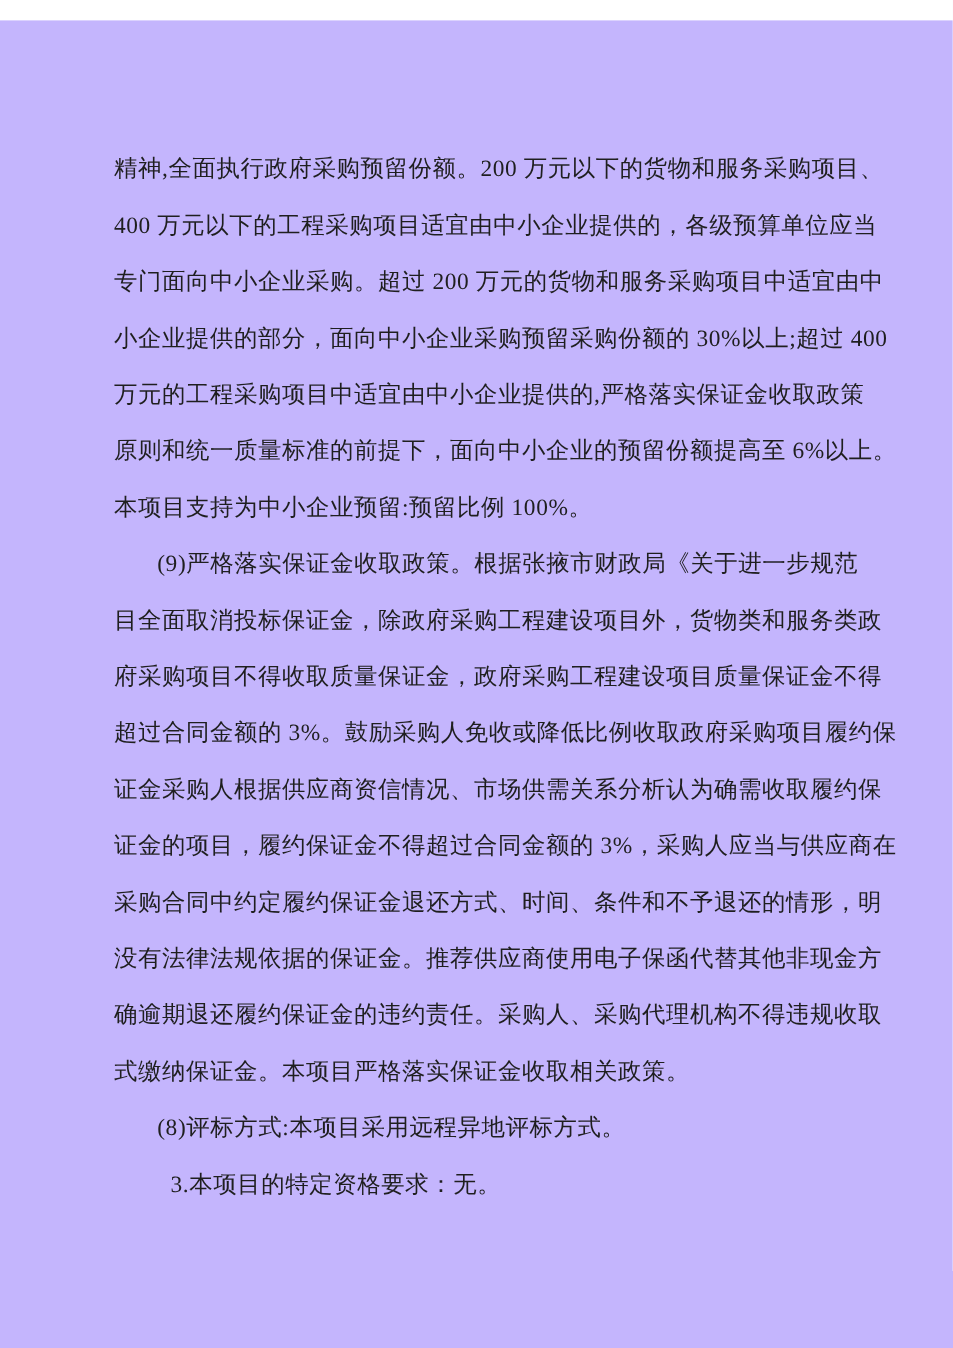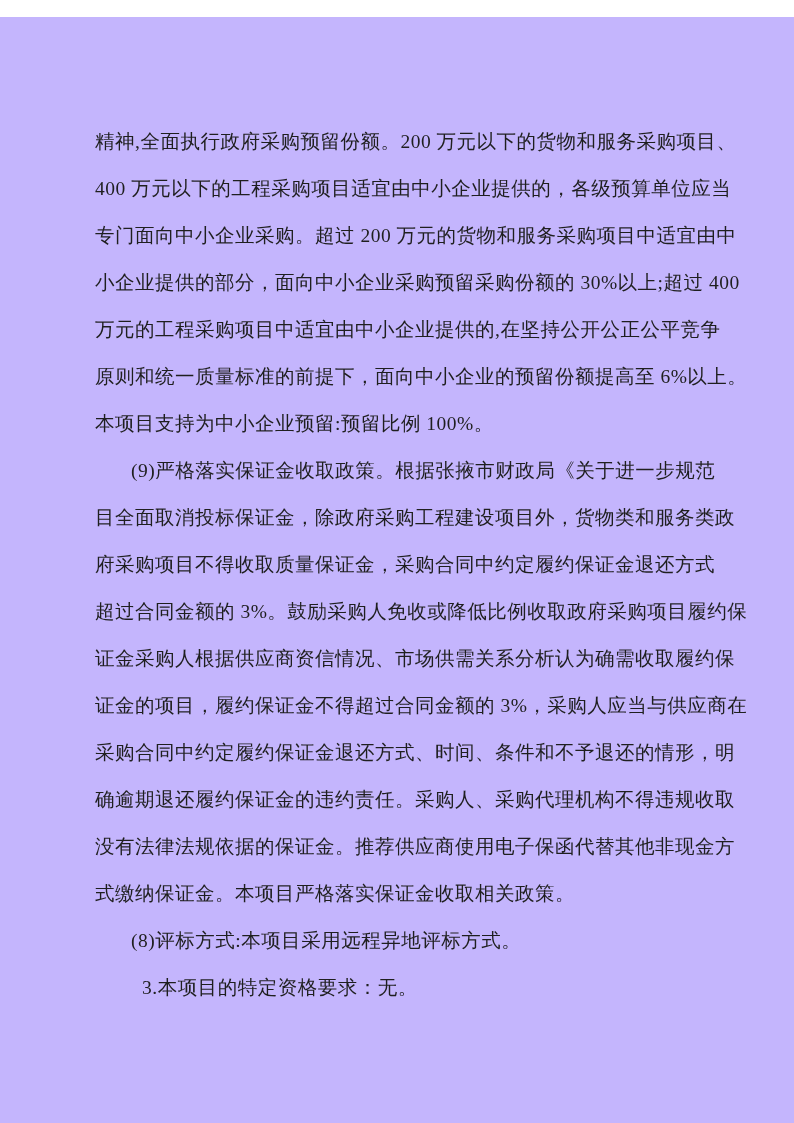--- a/index.html
+++ b/index.html
@@ -41,29 +41,29 @@
 </style>
 </head>
 <body>
 
 <div class="page">
   <div class="text-column" id="text-column">
       <div class="line">精神,全面执行政府采购预留份额。200 万元以下的货物和服务采购项目、</div>
       <div class="line">400 万元以下的工程采购项目适宜由中小企业提供的，各级预算单位应当</div>
       <div class="line">专门面向中小企业采购。超过 200 万元的货物和服务采购项目中适宜由中</div>
       <div class="line">小企业提供的部分，面向中小企业采购预留采购份额的 30%以上;超过 400</div>
-      <div class="line">万元的工程采购项目中适宜由中小企业提供的,在坚持公开公正公平竞争</div>
+      <div class="line">万元的工程采购项目中适宜由中小企业提供的,严格落实保证金收取政策</div>
       <div class="line">原则和统一质量标准的前提下，面向中小企业的预留份额提高至 6%以上。</div>
       <div class="line para-last">本项目支持为中小企业预留:预留比例 100%。</div>
       <div class="line" style="padding-left: 36px;">(9)严格落实保证金收取政策。根据张掖市财政局《关于进一步规范</div>
       <div class="line">目全面取消投标保证金，除政府采购工程建设项目外，货物类和服务类政</div>
-      <div class="line">府采购项目不得收取质量保证金，采购合同中约定履约保证金退还方式</div>
+      <div class="line">府采购项目不得收取质量保证金，政府采购工程建设项目质量保证金不得</div>
       <div class="line">超过合同金额的 3%。鼓励采购人免收或降低比例收取政府采购项目履约保</div>
       <div class="line">证金采购人根据供应商资信情况、市场供需关系分析认为确需收取履约保</div>
       <div class="line">证金的项目，履约保证金不得超过合同金额的 3%，采购人应当与供应商在</div>
       <div class="line">采购合同中约定履约保证金退还方式、时间、条件和不予退还的情形，明</div>
+      <div class="line">没有法律法规依据的保证金。推荐供应商使用电子保函代替其他非现金方</div>
       <div class="line">确逾期退还履约保证金的违约责任。采购人、采购代理机构不得违规收取</div>
-      <div class="line">没有法律法规依据的保证金。推荐供应商使用电子保函代替其他非现金方</div>
       <div class="line para-last">式缴纳保证金。本项目严格落实保证金收取相关政策。</div>
       <div class="line para-last" style="padding-left: 36px;">(8)评标方式:本项目采用远程异地评标方式。</div>
       <div class="line para-last" style="padding-left: 47px;">3.本项目的特定资格要求：无。</div>
     </div>
 </div>
 
 </body></html>

